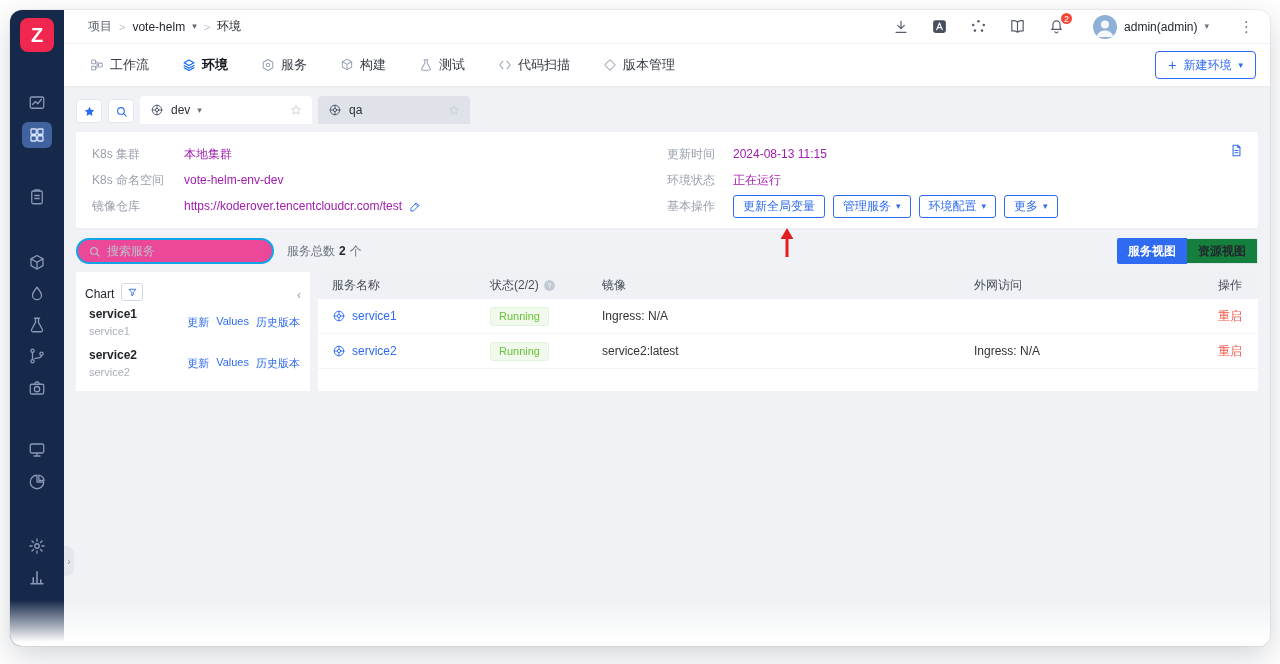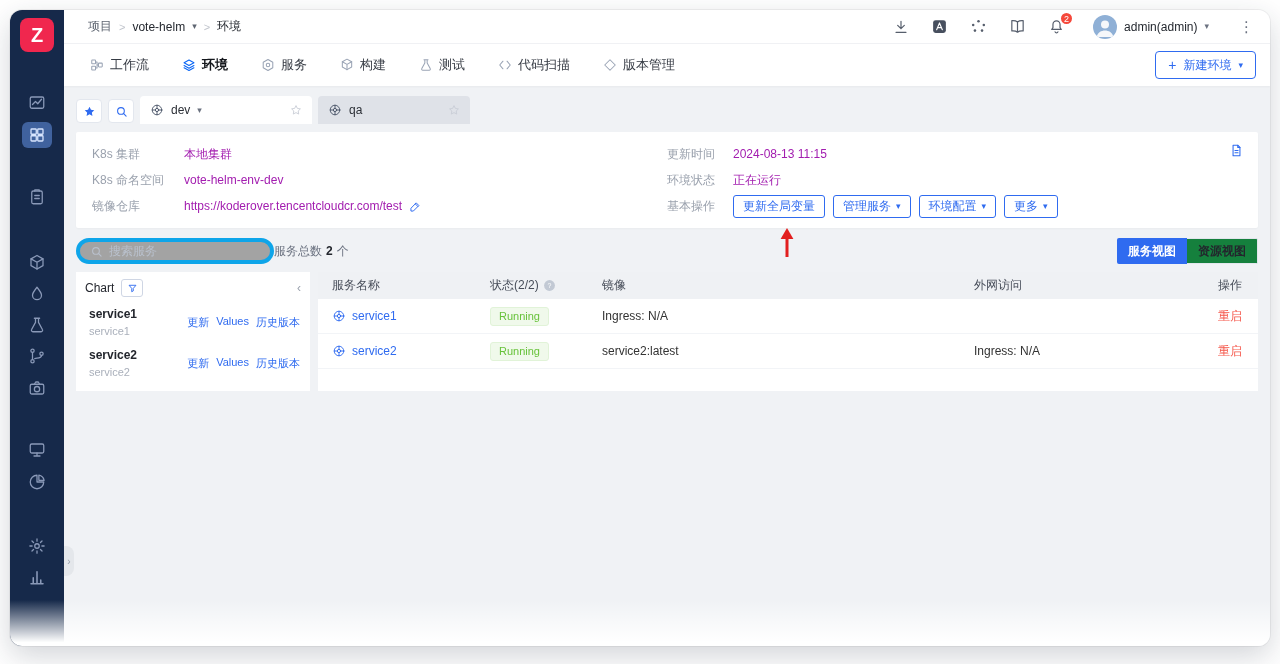--- a/index.html
+++ b/index.html
@@ -63,34 +63,34 @@
   .ilabel{color:#9aa1ad;width:92px;flex-shrink:0}
   .ilabel.short{width:66px}
   .ival{color:#a21caf;display:flex;align-items:center;gap:7px}
   .ops{display:flex;gap:8px}
   .mini-btn{height:23px;border:1px solid #2f6bf0;color:#2f6bf0;background:#fff;border-radius:3px;padding:0 9px;
     font-size:12px;display:flex;align-items:center;gap:5px;cursor:pointer;white-space:nowrap}
   .doc-btn{position:absolute;right:14px;top:11px;color:#2f6bf0;cursor:pointer}
   .edit-ic{color:#2f6bf0;cursor:pointer;display:flex}
   
   .svc-toolbar{display:flex;align-items:center;margin:10px 0 8px}
-  .search-box{width:198px;height:26px;background:#a3a3a3;border:4px solid #0ea5e9;border-radius:13px;display:flex;
+  .search-box{width:198px;height:26px;background:#ec4899;border:2px solid #0ea5e9;border-radius:13px;display:flex;
     align-items:center;padding:0 10px;gap:6px;color:#b9c0cc}
   .search-box input{border:0;outline:0;flex:1;font-size:12px;color:#333;background:transparent;font-family:inherit;min-width:0}
   .search-box input::placeholder{color:#b9c0cc}
-  .total{color:#6b7280;display:flex;align-items:center;gap:4px}
+  .total{margin-left:13px;color:#6b7280;display:flex;align-items:center;gap:4px}
   .total b{color:#23262d;font-size:12px}
   .views{margin-left:auto;display:flex}
   .view-btn{height:26px;padding:0 11px;display:flex;align-items:center;font-size:12px;cursor:pointer;font-weight:bold}
   .view-btn.on{background:#2f6bf0;color:#fff;border-radius:2px 0 0 2px}
   .view-btn.off{background:#15803d;color:#23262d;border:1px solid #e2e6ec;border-left:0;border-radius:0 2px 2px 0}
   
   .panes{display:flex;gap:8px;align-items:stretch}
   .chart-pane{width:234px;background:#fff;flex-shrink:0;padding:3px 0 8px;position:relative}
-  .cp-head{display:flex;align-items:center;height:26px;padding:0 9px;gap:7px}
+  .cp-head{display:flex;align-items:flex-end;height:26px;padding:0 9px;gap:7px}
   .cp-title{color:#23262d}
   .filter-btn{width:22px;height:18px;border:1px solid #cfd6e4;border-radius:3px;color:#2f6bf0;display:flex;
     align-items:center;justify-content:center;cursor:pointer}
   .cp-collapse{margin-left:auto;color:#9aa1ad;cursor:pointer;font-size:12px;line-height:1}
   .cp-item{display:flex;align-items:center;padding:6px 10px 5px 13px;cursor:pointer}
   .cp-info{flex:1;min-width:0}
   .cp-name{color:#23262d;font-weight:bold}
   .cp-sub{font-size:11px;color:#aab0bb;margin-top:4px}
   .cp-links{display:flex;gap:7px;font-size:11px;color:#2f6bf0;white-space:nowrap}
   .cp-links span{cursor:pointer}

